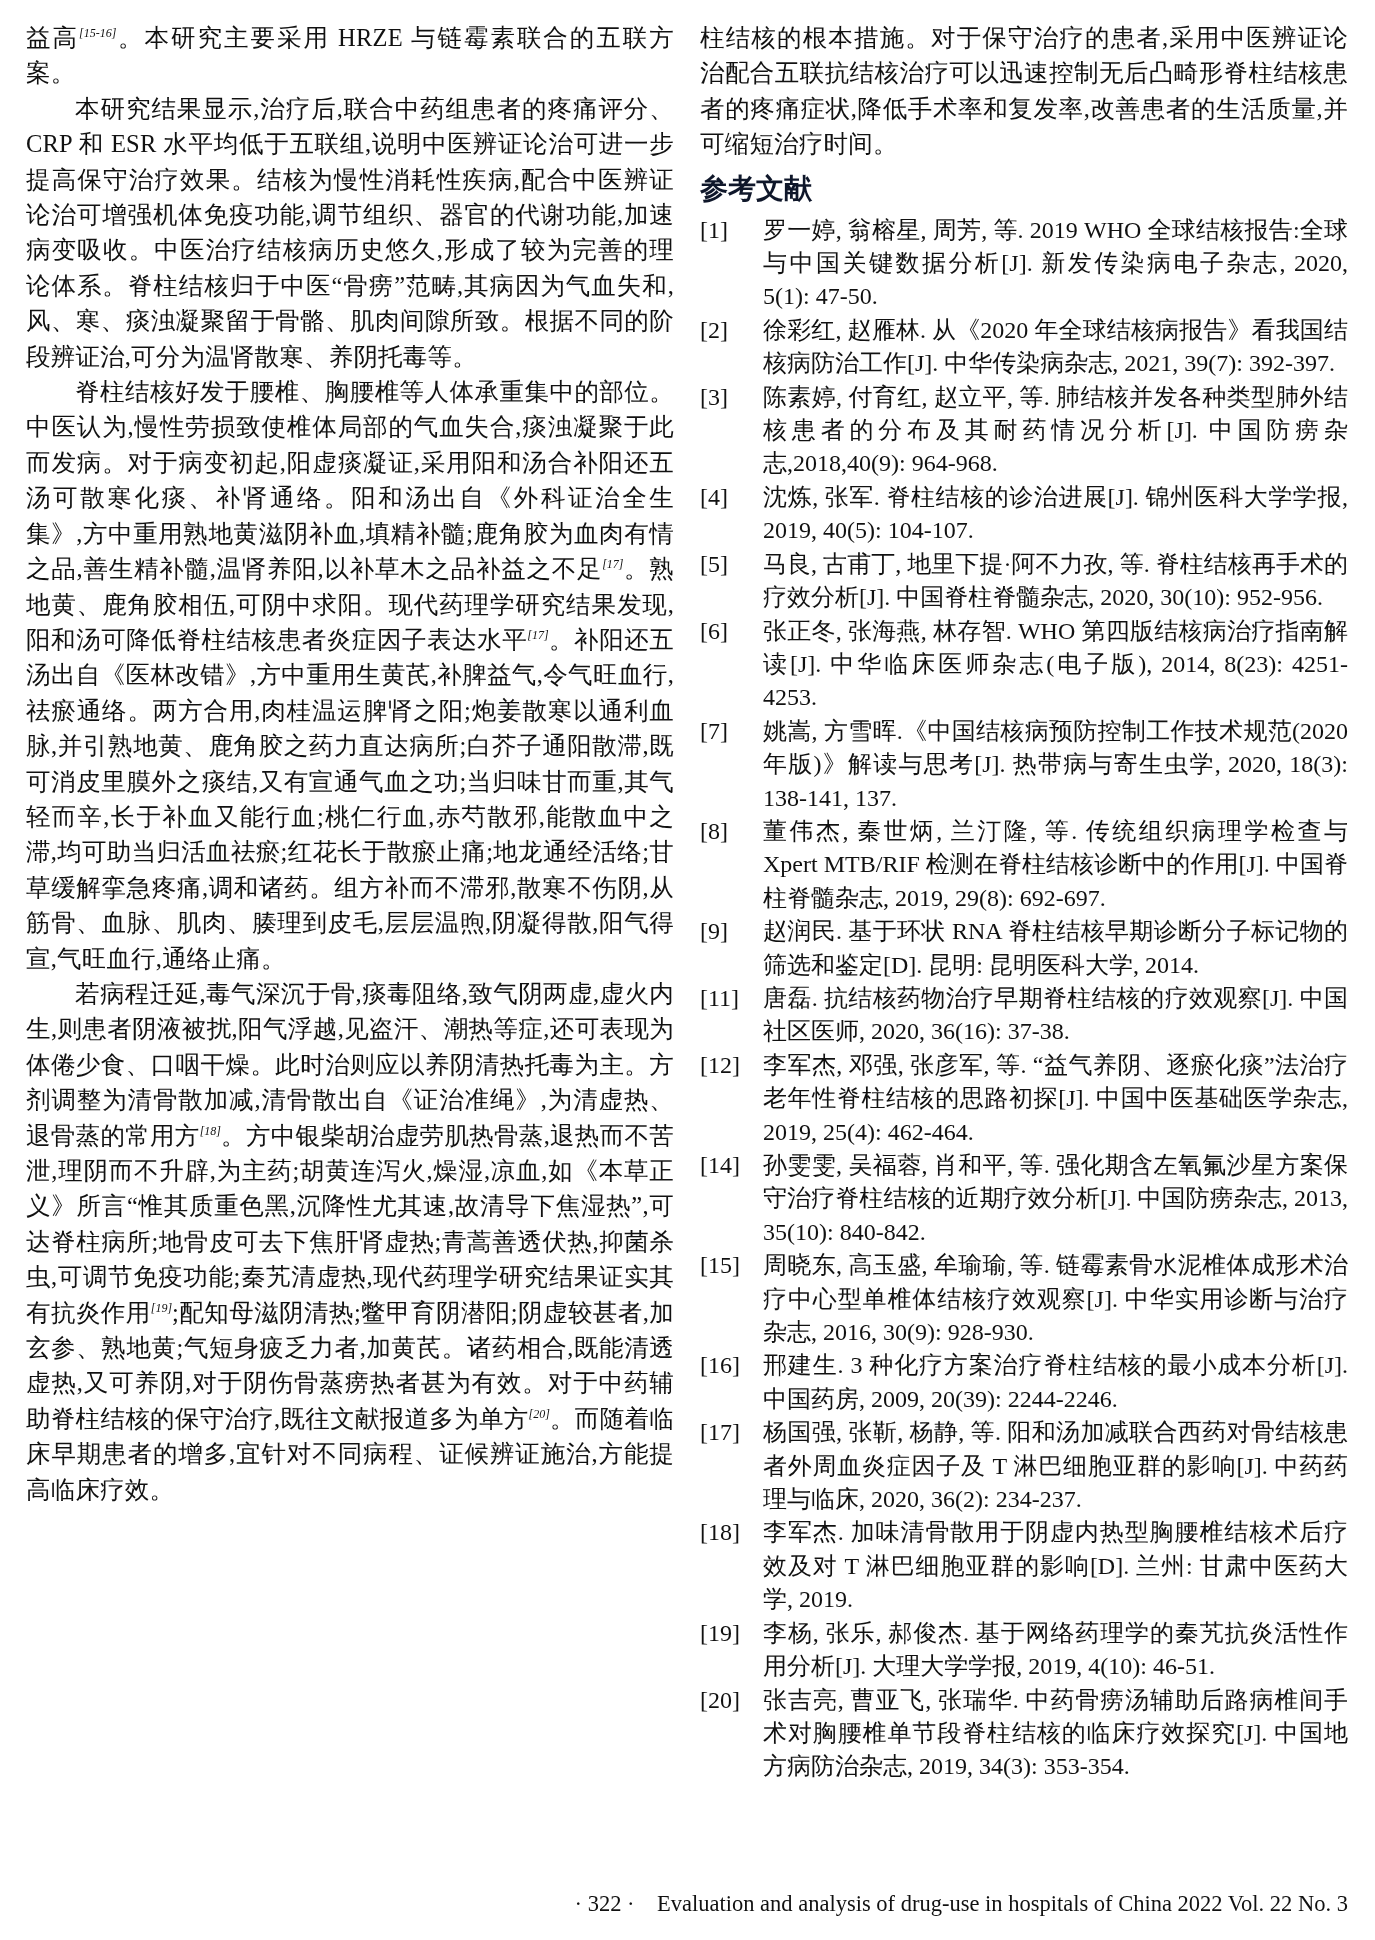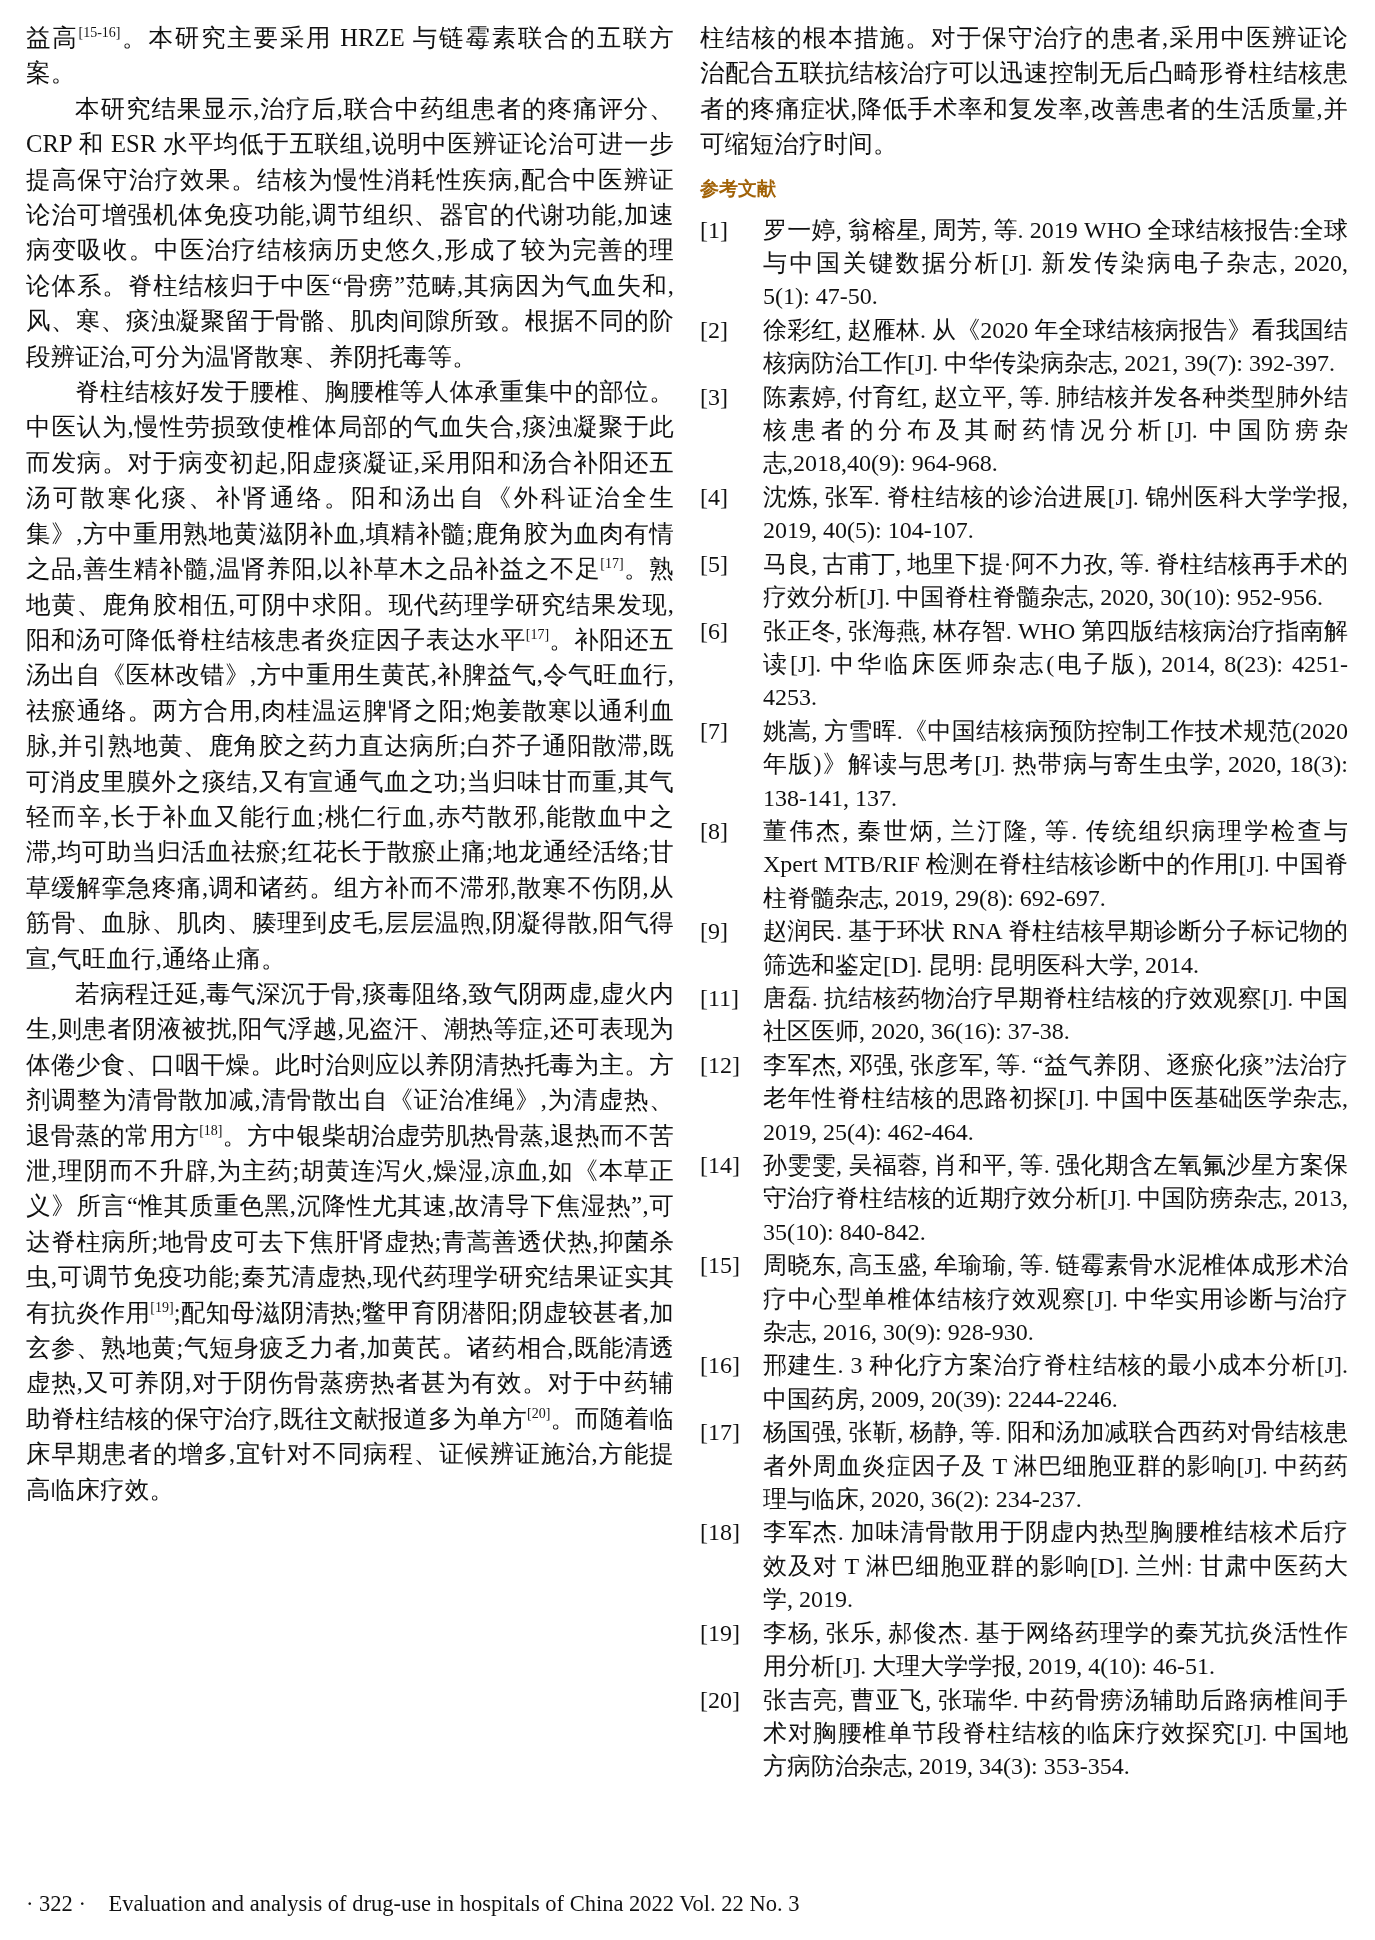--- a/index.html
+++ b/index.html
@@ -28,53 +28,54 @@
   }
   .body-para {
     margin: 0;
     font-size: 24.5px;
     line-height: 35.4px;
     text-align: justify;
     letter-spacing: 0.2px;
   }
   .body-para.indent { text-indent: 2em; }
   .body-para sup {
-    font-size: 14px;
+    font-size: 12px;
     line-height: 0;
     vertical-align: 9px;
     letter-spacing: 0;
+    font-style: italic;
   }
   .refs-heading {
     margin: 8px 0 6px 0;
     font-family: "Liberation Sans", "DejaVu Sans", sans-serif;
     font-weight: bold;
-    font-size: 19px;
+    font-size: 28px;
     line-height: 38px;
-    color: #a16207;
+    color: #0f172a;
   }
   .ref-item {
     display: flex;
     font-size: 24px;
     line-height: 33.4px;
   }
   .ref-label {
     flex: none;
     width: 63px;
   }
   .ref-text {
     flex: 1;
     text-align: justify;
   }
   .footer {
     position: absolute;
     left: 26px;
     right: 27px;
     bottom: 22px;
     display: flex;
-    justify-content: flex-start;
+    justify-content: flex-end;
     align-items: baseline;
     font-size: 22.5px;
     line-height: 28px;
   }
   .footer-left  { font-family: "Liberation Serif", "DejaVu Serif", serif; }
   .footer-right { font-family: "Liberation Serif", "DejaVu Serif", serif; }
 </style>
 </head>
 <body>
 

